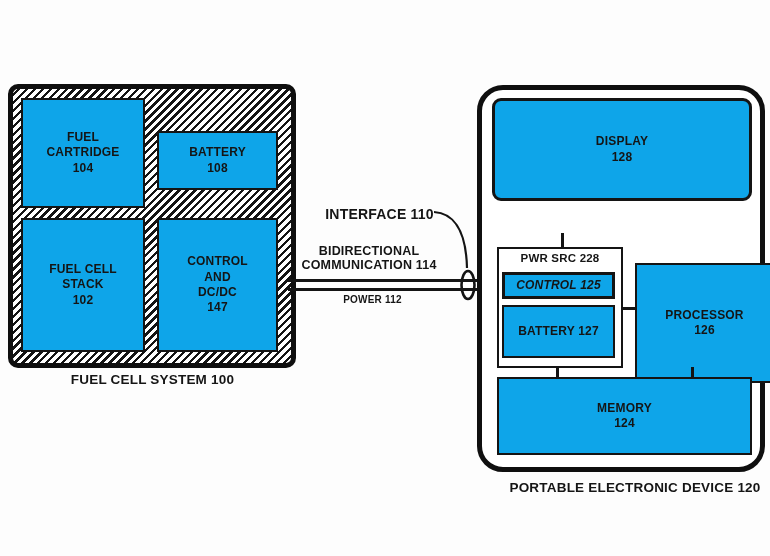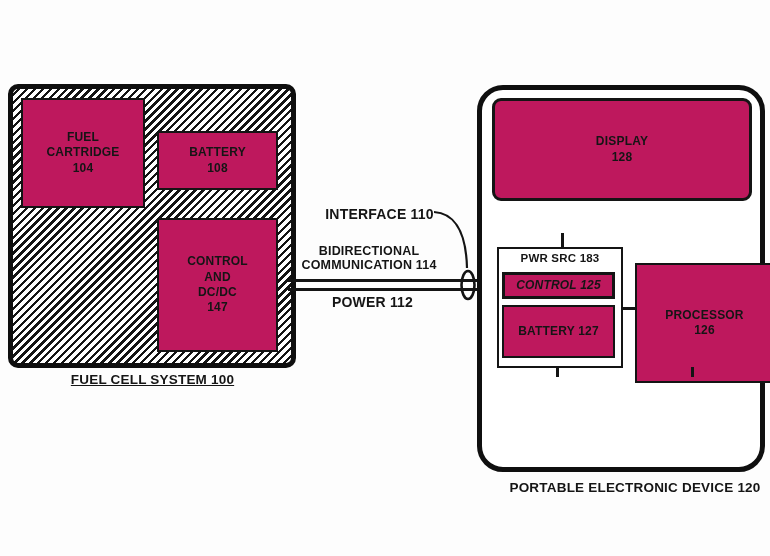--- a/index.html
+++ b/index.html
@@ -13,35 +13,35 @@
   .lbl{
     font-weight:bold;
     color:#151515;
     white-space:pre-line;
     text-align:center;
     line-height:1.28;
     letter-spacing:0.2px;
   }
   .abs{position:absolute;box-sizing:border-box;}
   .box{
-    background:#be185d;
+    background:#0ea5e9;
     border:2.5px solid #141414;
     display:flex;align-items:center;justify-content:center;
   }
   
   .fcs-outer{
     left:8px;top:84px;width:288px;height:284px;
     border:5px solid #0f0f0f;border-radius:10px;
     background:repeating-linear-gradient(135deg,#ffffff 0px,#ffffff 3.2px,#141414 3.2px,#141414 5.6px);
   }
   .fuel-cartridge{left:21px;top:98px;width:124px;height:110px;}
   .battery-108{left:157px;top:131px;width:121px;height:59px;}
   .fuel-cell-stack{left:21px;top:218px;width:124px;height:134px;}
   .control-dcdc{left:157px;top:218px;width:121px;height:134px;}
-  .fcs-caption{left:30px;top:371px;width:245px;font-size:13.5px;text-decoration:underline;}
+  .fcs-caption{left:30px;top:371px;width:245px;font-size:13.5px;}
   
   .device{
     left:477px;top:85px;width:288px;height:387px;
     border:5px solid #0f0f0f;border-radius:26px;background:#ffffff;
   }
   .display-128{left:492px;top:98px;width:260px;height:103px;border-width:3px;border-radius:9px;}
   .pwr-src{left:497px;top:247px;width:126px;height:121px;border:2.5px solid #141414;background:#ffffff;}
   .pwr-src-label{left:497px;top:251px;width:126px;font-size:11.5px;}
   .control-125{left:502px;top:272px;width:113px;height:27px;border-width:3.5px;font-size:11.5px;font-style:italic;}
   .battery-127{left:502px;top:305px;width:113px;height:53px;}
@@ -52,38 +52,43 @@
   .bar{position:absolute;background:#141414;}
   .c-display-pwr{left:561px;top:233px;width:3px;height:14px;}
   .c-pwr-proc{left:623px;top:307px;width:12px;height:3px;}
   .c-pwr-mem{left:556px;top:368px;width:3px;height:9px;}
   .c-proc-mem{left:691px;top:367px;width:3px;height:10px;}
   .c-comm{left:288px;top:279px;width:216px;height:3px;}
   .c-power{left:288px;top:288px;width:216px;height:3px;}
   
   .interface-label{left:322px;top:206px;width:115px;font-size:14px;}
   .bidir-label{left:283px;top:245px;width:172px;font-size:12.5px;line-height:1.1;}
-  .power-label{left:320px;top:294px;width:105px;font-size:14px;}
+  .power-label{left:320px;top:294px;width:105px;font-size:10px;}
   .box .lbl{font-size:12px;}
   .overlay{position:absolute;left:0;top:0;pointer-events:none;}
 </style>
 </head>
 <body>
 
 <div class="stage">
 
   <div class="abs fcs-outer"></div>
   <div class="abs box fuel-cartridge">
     <div class="lbl">FUEL
 CARTRIDGE
 104</div>
   </div>
   <div class="abs box battery-108">
     <div class="lbl">BATTERY
 108</div>
+  </div>
+  <div class="abs box fuel-cell-stack">
+    <div class="lbl">FUEL CELL
+STACK
+102</div>
   </div>
   <div class="abs box control-dcdc">
     <div class="lbl">CONTROL
 AND
 DC/DC
 147</div>
   </div>
   <div class="abs lbl fcs-caption">FUEL CELL SYSTEM 100</div>
 
   <div class="bar c-comm"></div>
@@ -92,30 +97,34 @@
   <div class="abs lbl bidir-label">BIDIRECTIONAL
 COMMUNICATION 114</div>
   <div class="abs lbl power-label">POWER 112</div>
 
   <div class="abs device"></div>
   <div class="abs box display-128">
     <div class="lbl">DISPLAY
 128</div>
   </div>
   <div class="abs pwr-src"></div>
-  <div class="abs lbl pwr-src-label">PWR SRC 183</div>
+  <div class="abs lbl pwr-src-label">PWR SRC 228</div>
   <div class="abs box control-125">
     <div class="lbl">CONTROL 125</div>
   </div>
   <div class="abs box battery-127">
     <div class="lbl">BATTERY 127</div>
   </div>
   <div class="abs box processor-126">
     <div class="lbl">PROCESSOR
 126</div>
+  </div>
+  <div class="abs box memory-124">
+    <div class="lbl">MEMORY
+124</div>
   </div>
   <div class="abs lbl device-caption">PORTABLE ELECTRONIC DEVICE 120</div>
 
   <div class="bar c-display-pwr"></div>
   <div class="bar c-pwr-proc"></div>
   <div class="bar c-pwr-mem"></div>
   <div class="bar c-proc-mem"></div>
 
   <svg class="overlay" width="770" height="556" viewBox="0 0 770 556">
     <path d="M 434 212 C 452 213 466 228 467 268" fill="none" stroke-width="2.2" stroke="#141414"></path>

